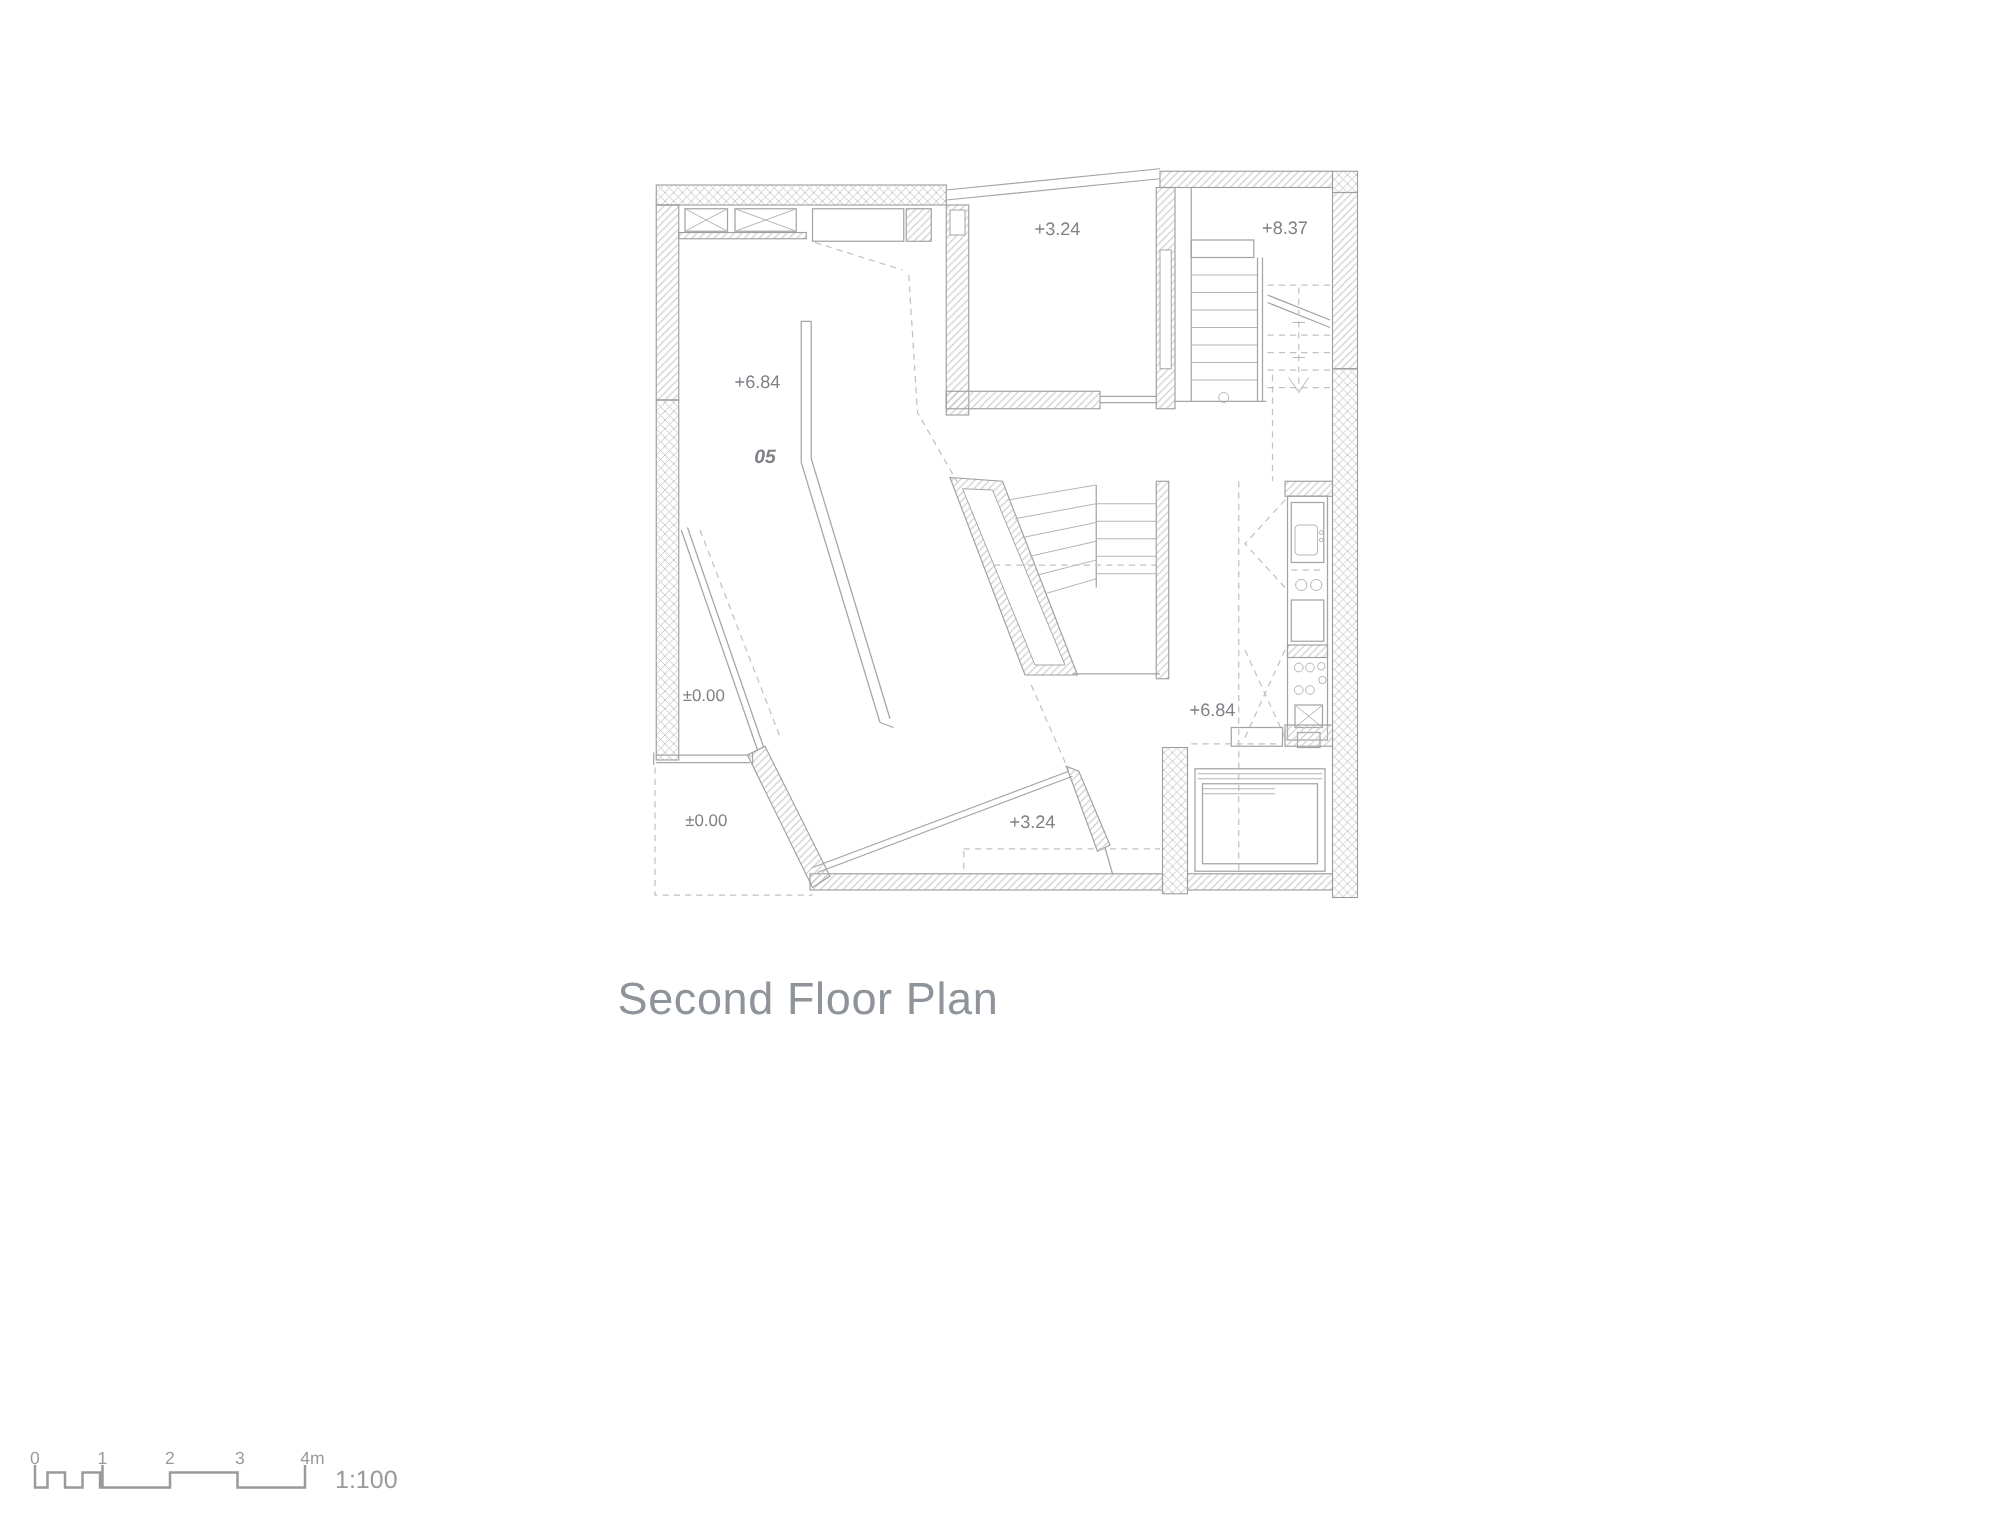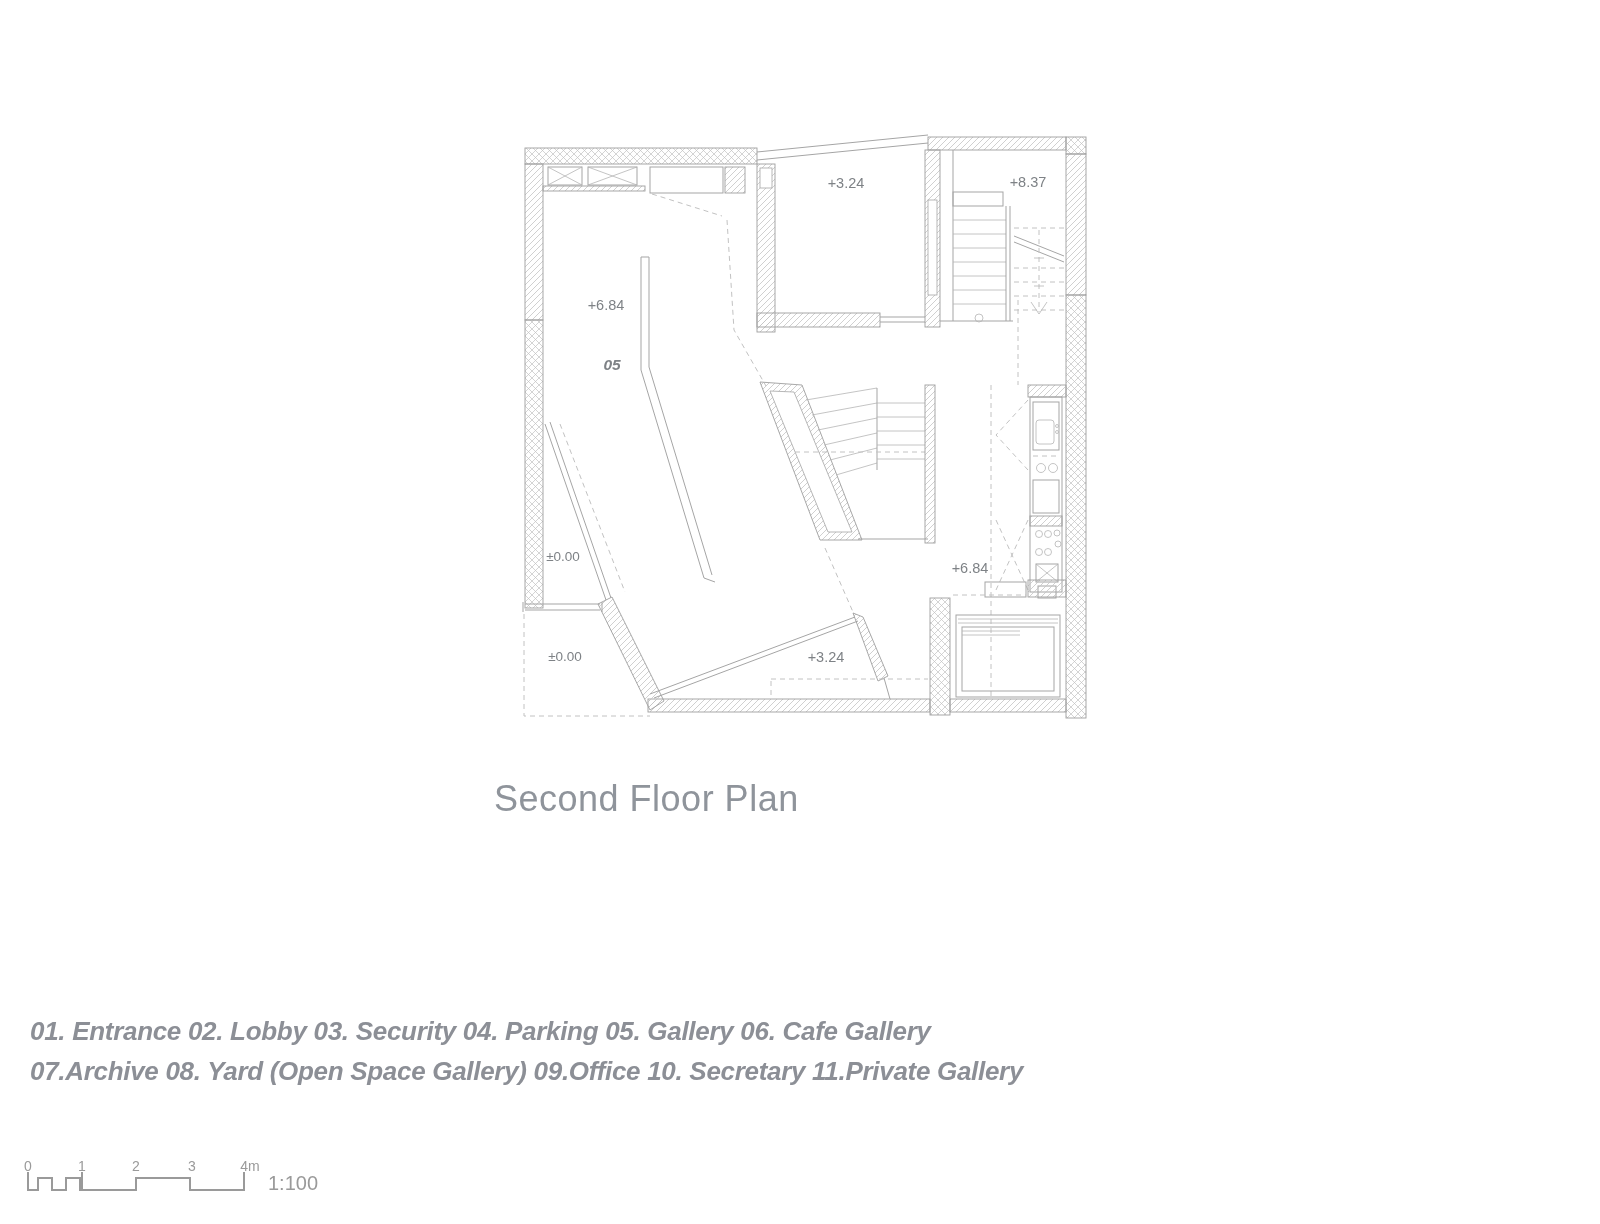--- a/index.html
+++ b/index.html
@@ -175,16 +175,14 @@
     <text class="tick" x="28" y="1171" text-anchor="middle">0</text>
     <text class="tick" x="82" y="1171" text-anchor="middle">1</text>
     <text class="tick" x="136" y="1171" text-anchor="middle">2</text>
     <text class="tick" x="192" y="1171" text-anchor="middle">3</text>
     <text class="tick" x="250" y="1171" text-anchor="middle">4m</text>
     <text class="ratio" x="268" y="1190">1:100</text>
   </g>
 </svg>
 
 <div class="title">Second Floor Plan</div>
-<div class="legend l1">01. Entrance 02. Lobby 03. Security 04. Parking 05. Gallery 06. Cafe Gallery</div>
-<div class="legend l2">07.Archive 08. Yard (Open Space Gallery) 09.Office 10. Secretary 11.Private Gallery</div>
 
 </div>
 
 </body></html>

